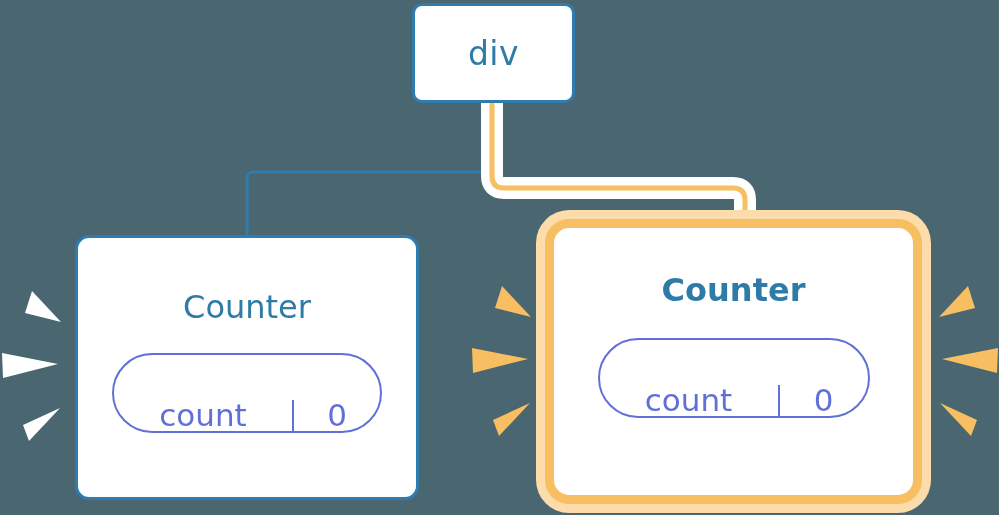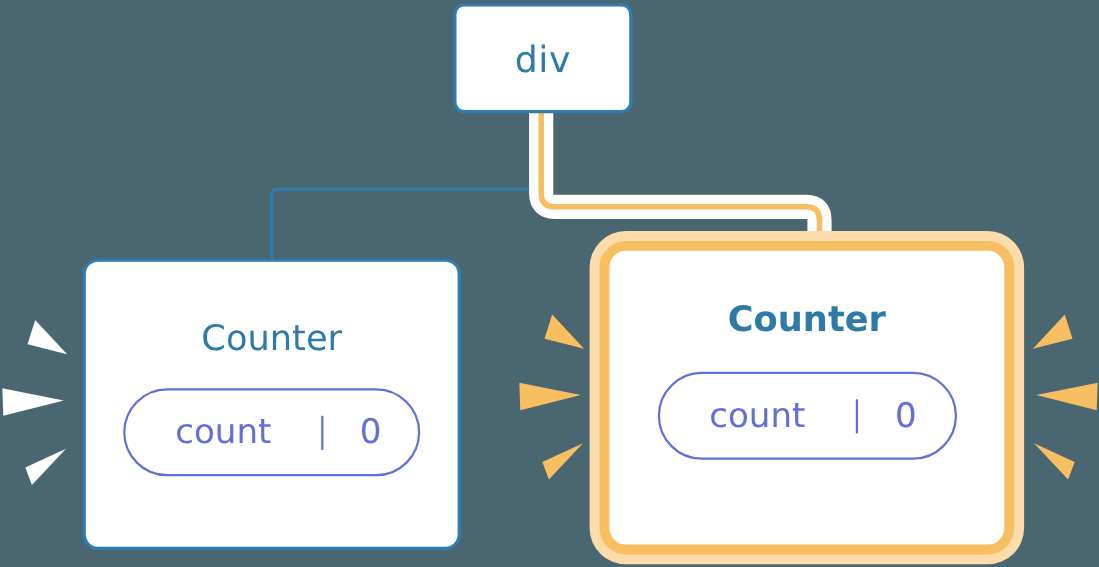--- a/index.html
+++ b/index.html
@@ -86,21 +86,21 @@
     margin-top: 53px;
   }
   .node-counter-right .node-title {
     margin-top: 46px;
     font-weight: bold;
   }
 
   
   .pill {
     display: flex;
-    align-items: center;
+    align-items: flex-end;
     border: 2px solid #6070d8;
     border-radius: 999px;
     background: #ffffff;
     overflow: hidden;
     height: 76px;
   }
   .node-counter-left .pill {
     margin-top: 30px;
     width: 266px;
   }

